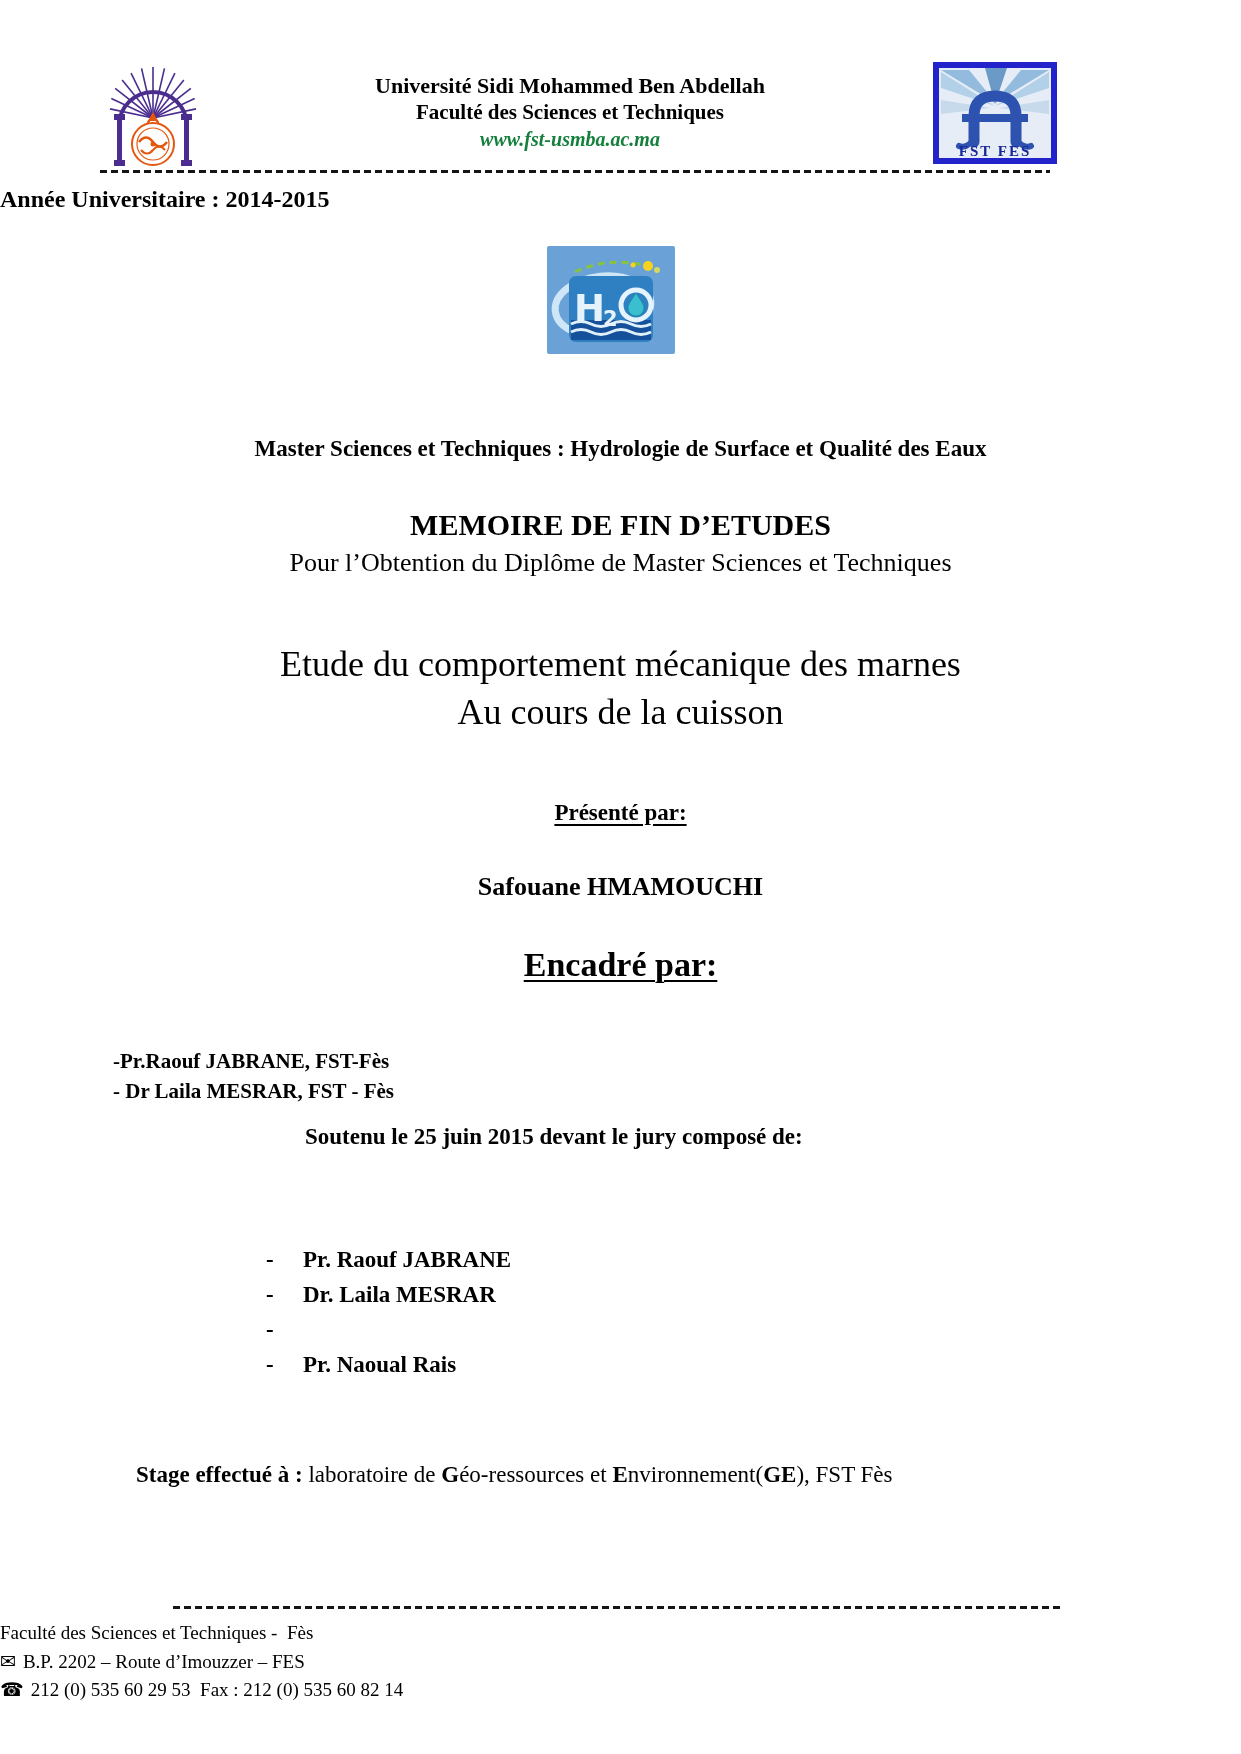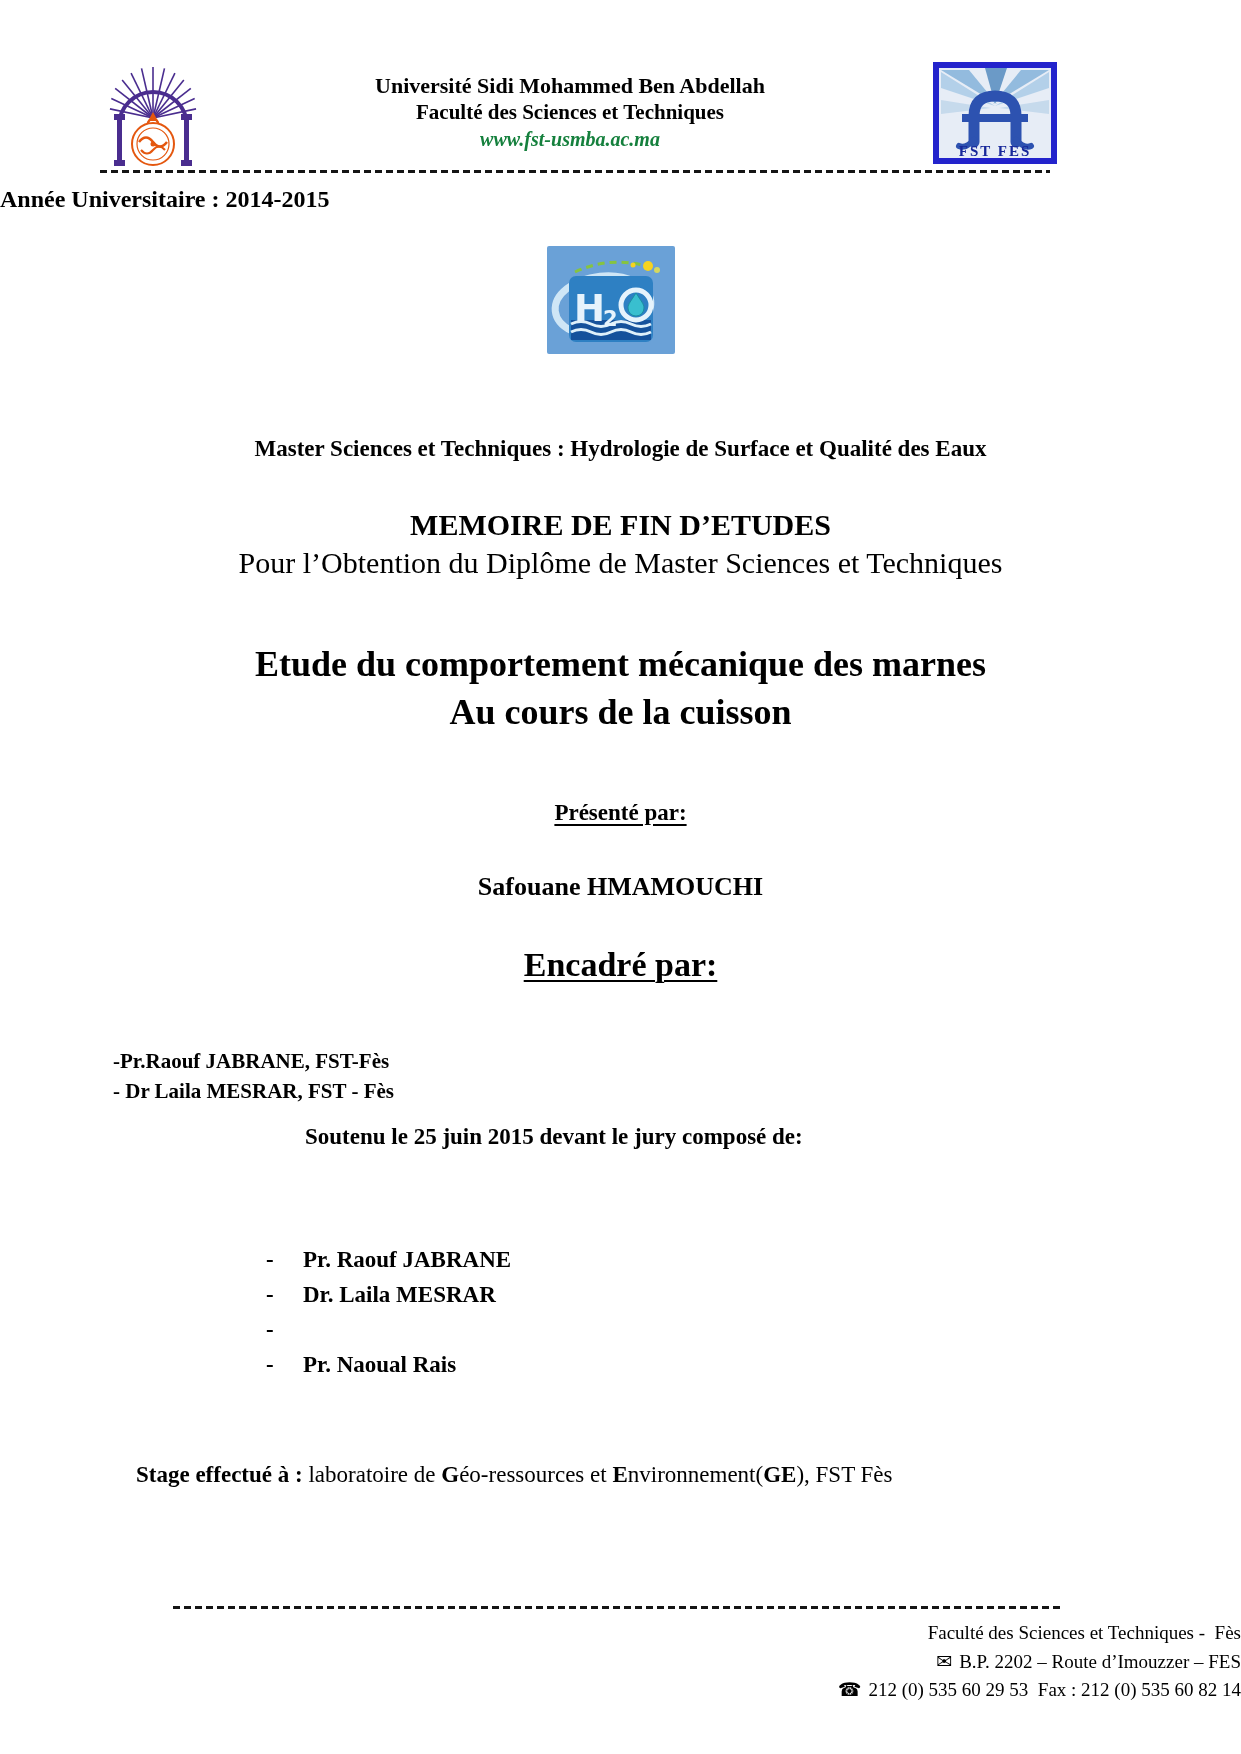--- a/index.html
+++ b/index.html
@@ -25,40 +25,40 @@
   .annee { position:absolute; top:186px; left:0; width:1050px; 
            font-size:24px; font-weight:bold; }
 
   .h2o-logo { position:absolute; top:246px; left:547px; }
 
   
   .center-block { position:absolute; left:0; width:1241px; text-align:center; }
   .program-line   { top:436px; font-size:23px; font-weight:bold; }
   .memoire-block  { top:506px; }
   .memoire-title  { font-size:30px; font-weight:bold; line-height:38px; }
-  .memoire-sub    { font-size:30px; line-height:38px; }
-  .thesis-title   { top:640px; font-size:36px; font-weight:bold; line-height:48px; }
+  .memoire-sub    { font-size:26px; line-height:38px; }
+  .thesis-title   { top:640px; font-size:36px; font-weight:normal; line-height:48px; }
   .presente       { top:800px; font-size:23px; font-weight:bold; }
   .author         { top:872px; font-size:26px; font-weight:bold; }
   .encadre        { top:946px; font-size:34px; font-weight:bold; }
   .u { text-decoration:underline; text-decoration-thickness:2px; text-underline-offset:4px; }
 
   .supervisors { position:absolute; top:1046px; left:113px; font-size:21px; font-weight:bold; line-height:30px; }
   .soutenu     { position:absolute; top:1124px; left:305px; font-size:23px; font-weight:bold; }
   .jury        { position:absolute; top:1242px; left:266px; font-size:23px; font-weight:bold; }
   .jury-row    { display:flex; line-height:35px; }
   .jury-dash   { width:37px; }
   .stage       { position:absolute; top:1436px; left:113px; font-size:23px; white-space:pre-wrap; }
   .stage .b    { font-weight:bold; }
 
   
   .footer { position:absolute; top:1606px; left:0; width:1241px; }
   .divider-bottom { position:absolute; top:0; left:173px; width:887px; height:3px;
                     background:repeating-linear-gradient(90deg,#151515 0 7px,transparent 7px 11px); }
-  .f-line  { position:absolute; left:0; width:1241px; text-align:right; font-size:19px; white-space:pre-wrap; }
+  .f-line  { position:absolute; left:0; width:1241px; text-align:left; font-size:19px; white-space:pre-wrap; }
   .f-line1 { top:16px; }
   .f-line2 { top:44px; }
   .f-line3 { top:72px; }
   .glyph-icon { font-family:"DejaVu Sans",sans-serif; font-size:19px; margin-right:7px; }
 </style>
 </head>
 <body>
 
 <div class="page">
 

